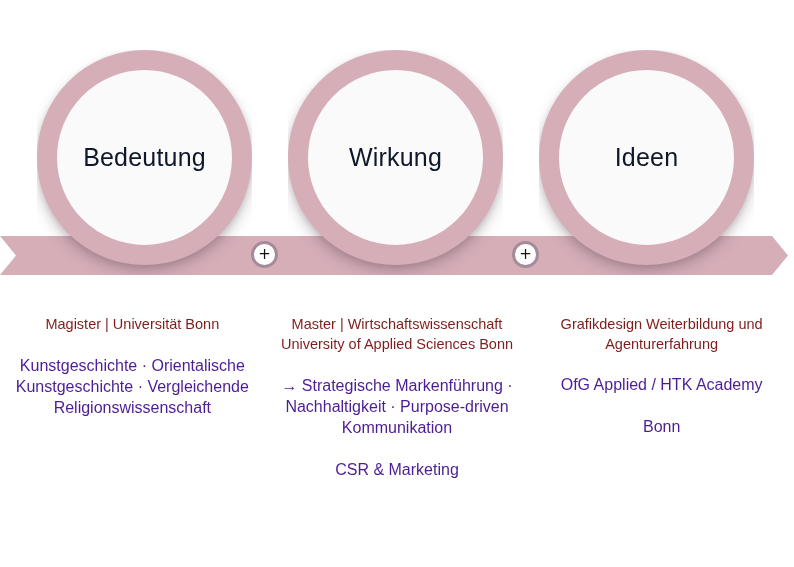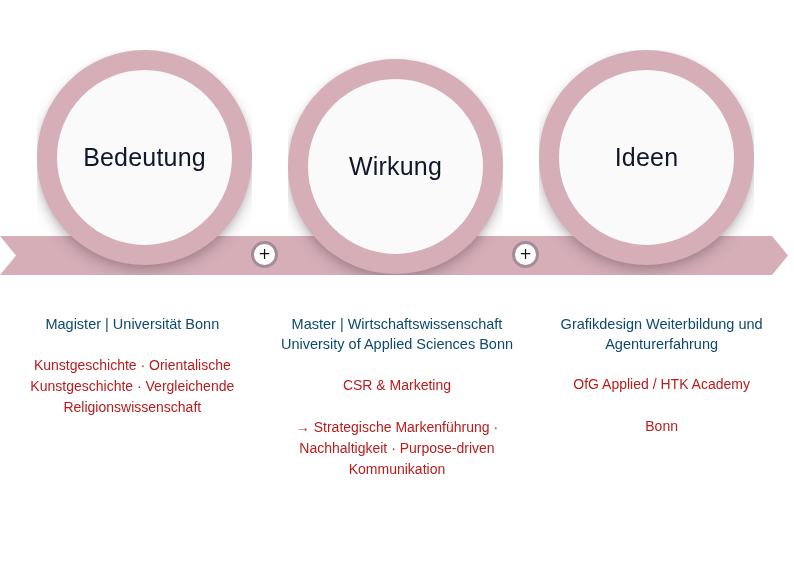--- a/index.html
+++ b/index.html
@@ -117,27 +117,27 @@
   }
   .column {
     width: 264.66px;
     box-sizing: border-box;
     padding: 0 14px;
     text-align: center;
   }
   .col-heading {
     font-size: 14.5px;
     line-height: 20px;
-    color: #0c4a6e;
+    color: #7f1d1d;
     margin: 14px 0 0 0;
   }
   .col-block {
-    font-size: 14px;
+    font-size: 16px;
     line-height: 21px;
-    color: #b91c1c;
+    color: #4c1d95;
     margin: 21px 0 0 0;
   }
   .col-block.tight {
     margin-top: 20px;
   }
   .italic-line {
     font-style: italic;
   }
 </style>
 </head>
@@ -154,21 +154,21 @@
   <div class="circles-layer">
 
     <div class="node-clip" style="left:37px; top:50px; width:215px; height:225px;">
       <div class="node" style="left:0; top:0;">
         <div class="node-ring"></div>
         <div class="node-label">Bedeutung</div>
       </div>
     </div>
 
     <div class="node-clip" style="left:288px; top:50px; width:215px; height:225px;">
-      <div class="node" style="left:0; top:9px;">
+      <div class="node" style="left:0; top:0;">
         <div class="node-ring"></div>
         <div class="node-label">Wirkung</div>
       </div>
     </div>
 
     <div class="node-clip" style="left:539px; top:50px; width:215px; height:225px;">
       <div class="node" style="left:0; top:0;">
         <div class="node-ring"></div>
         <div class="node-label">Ideen</div>
       </div>
@@ -187,22 +187,22 @@
 
   <div class="columns">
 
     <div class="column">
       <p class="col-heading">Magister | Universität Bonn</p>
       <p class="col-block">Kunstgeschichte · Orientalische Kunstgeschichte · Vergleichende Religionswissenschaft</p>
     </div>
 
     <div class="column">
       <p class="col-heading">Master | Wirtschaftswissenschaft University of Applied Sciences Bonn</p>
+      <p class="col-block">→ Strategische Markenführung · Nachhaltigkeit · Purpose-driven Kommunikation</p>
       <p class="col-block">CSR &amp; Marketing</p>
-      <p class="col-block">→ Strategische Markenführung · Nachhaltigkeit · Purpose-driven Kommunikation</p>
     </div>
 
     <div class="column">
       <p class="col-heading">Grafikdesign Weiterbildung und Agenturerfahrung</p>
       <p class="col-block tight">
         <span>OfG Applied / HTK Academy</span><br>
         <br>
         <span>Bonn</span>
       </p>
     </div>

